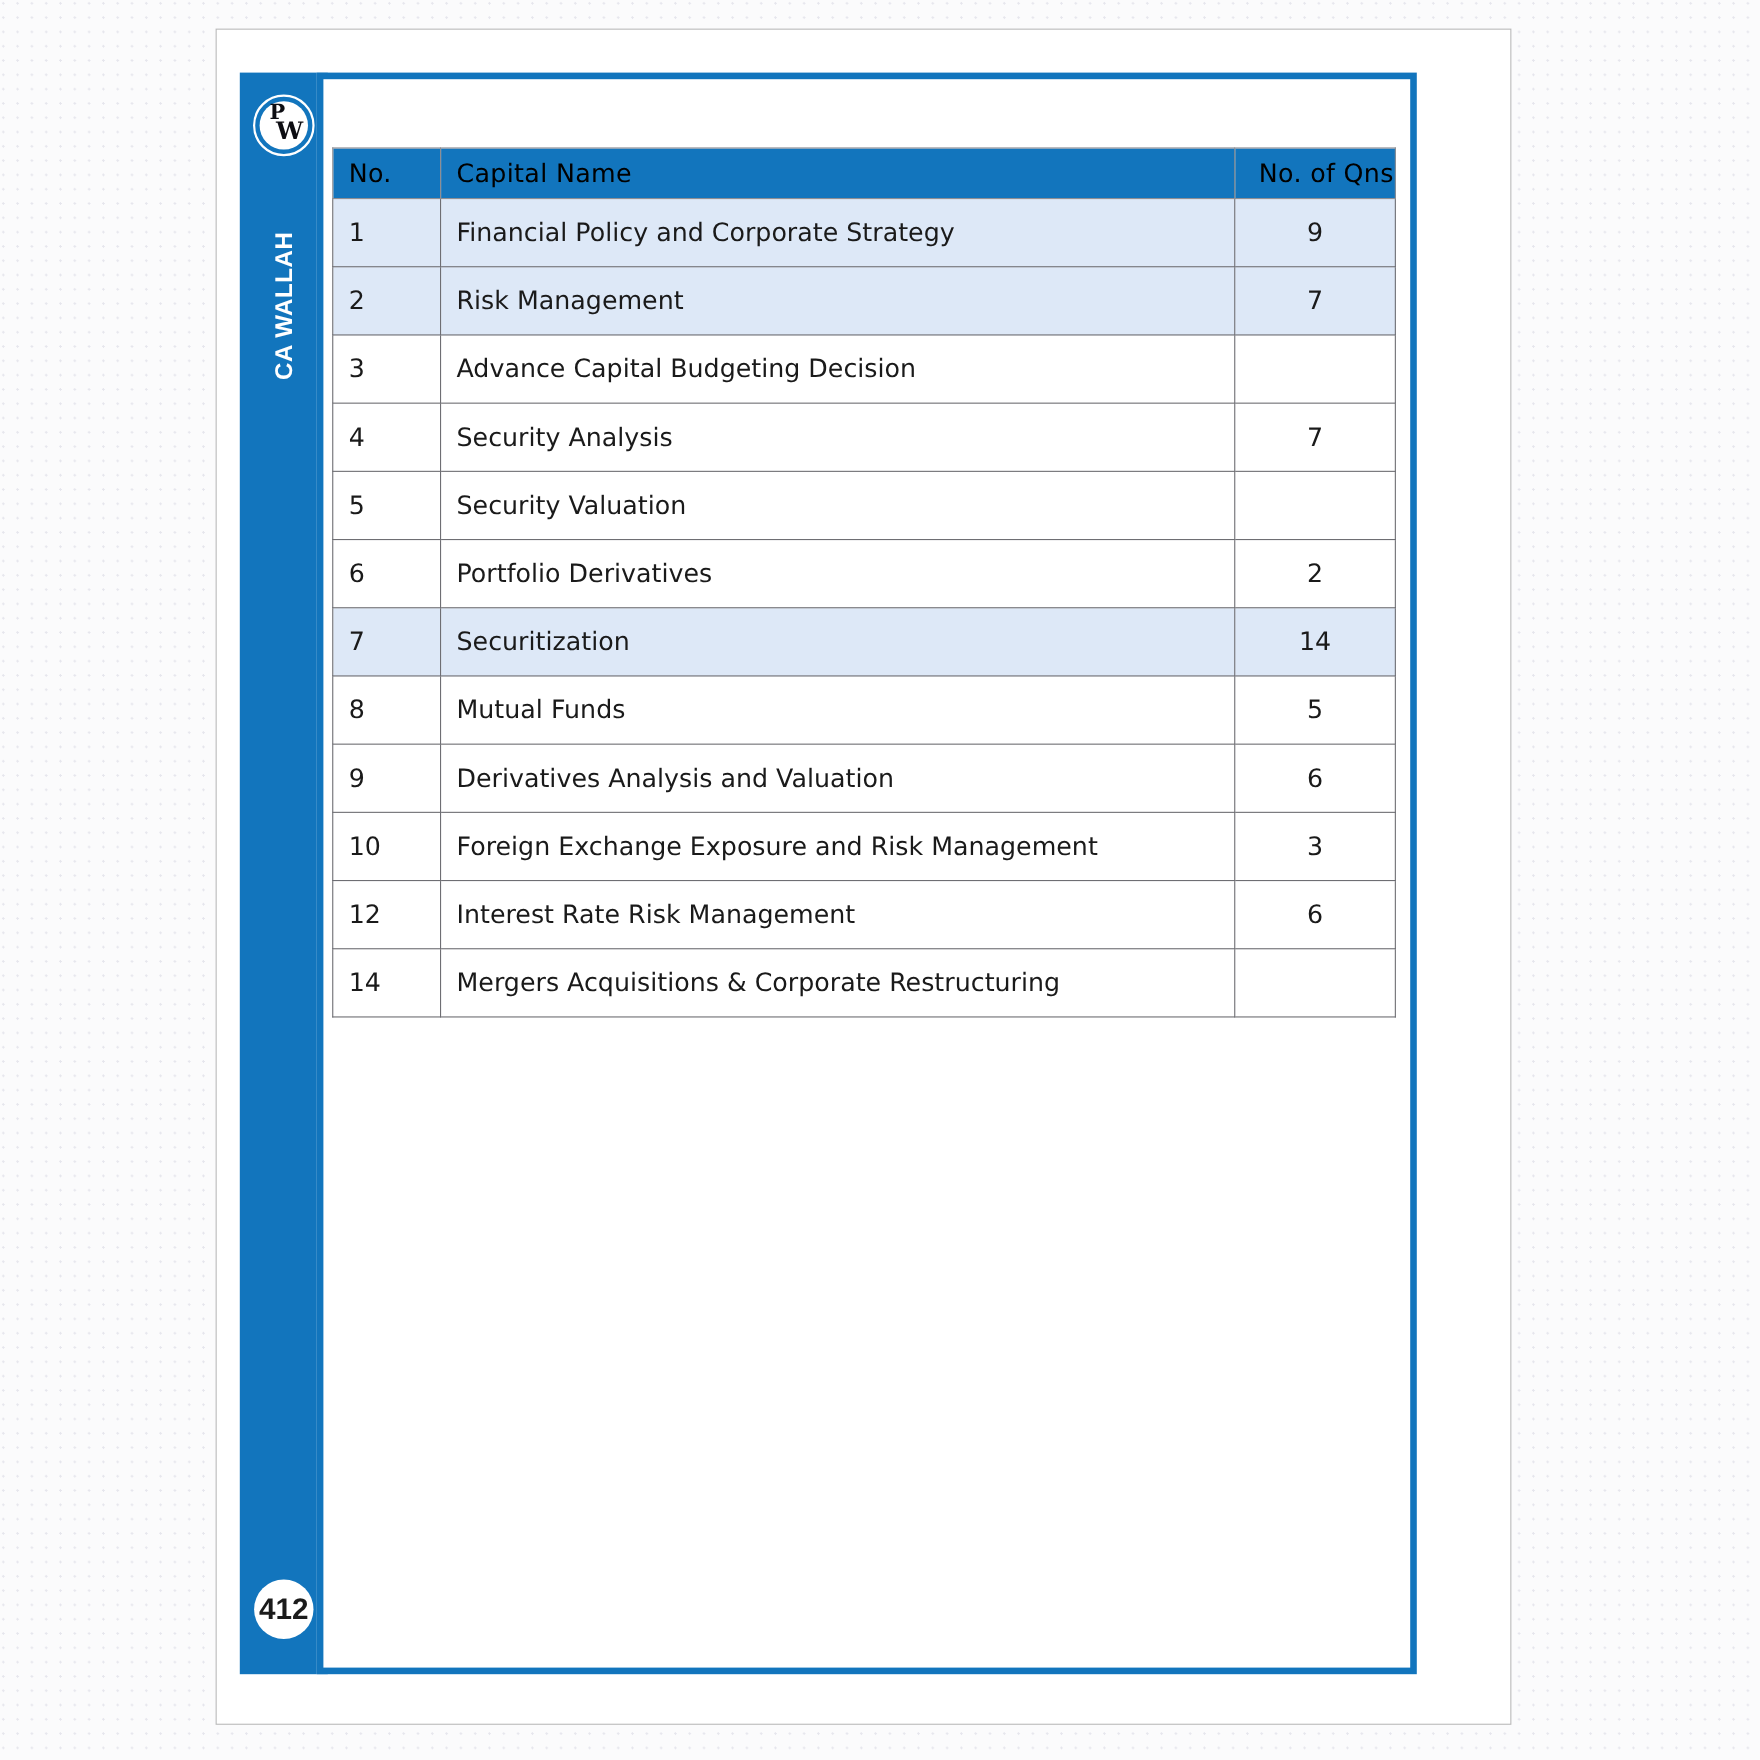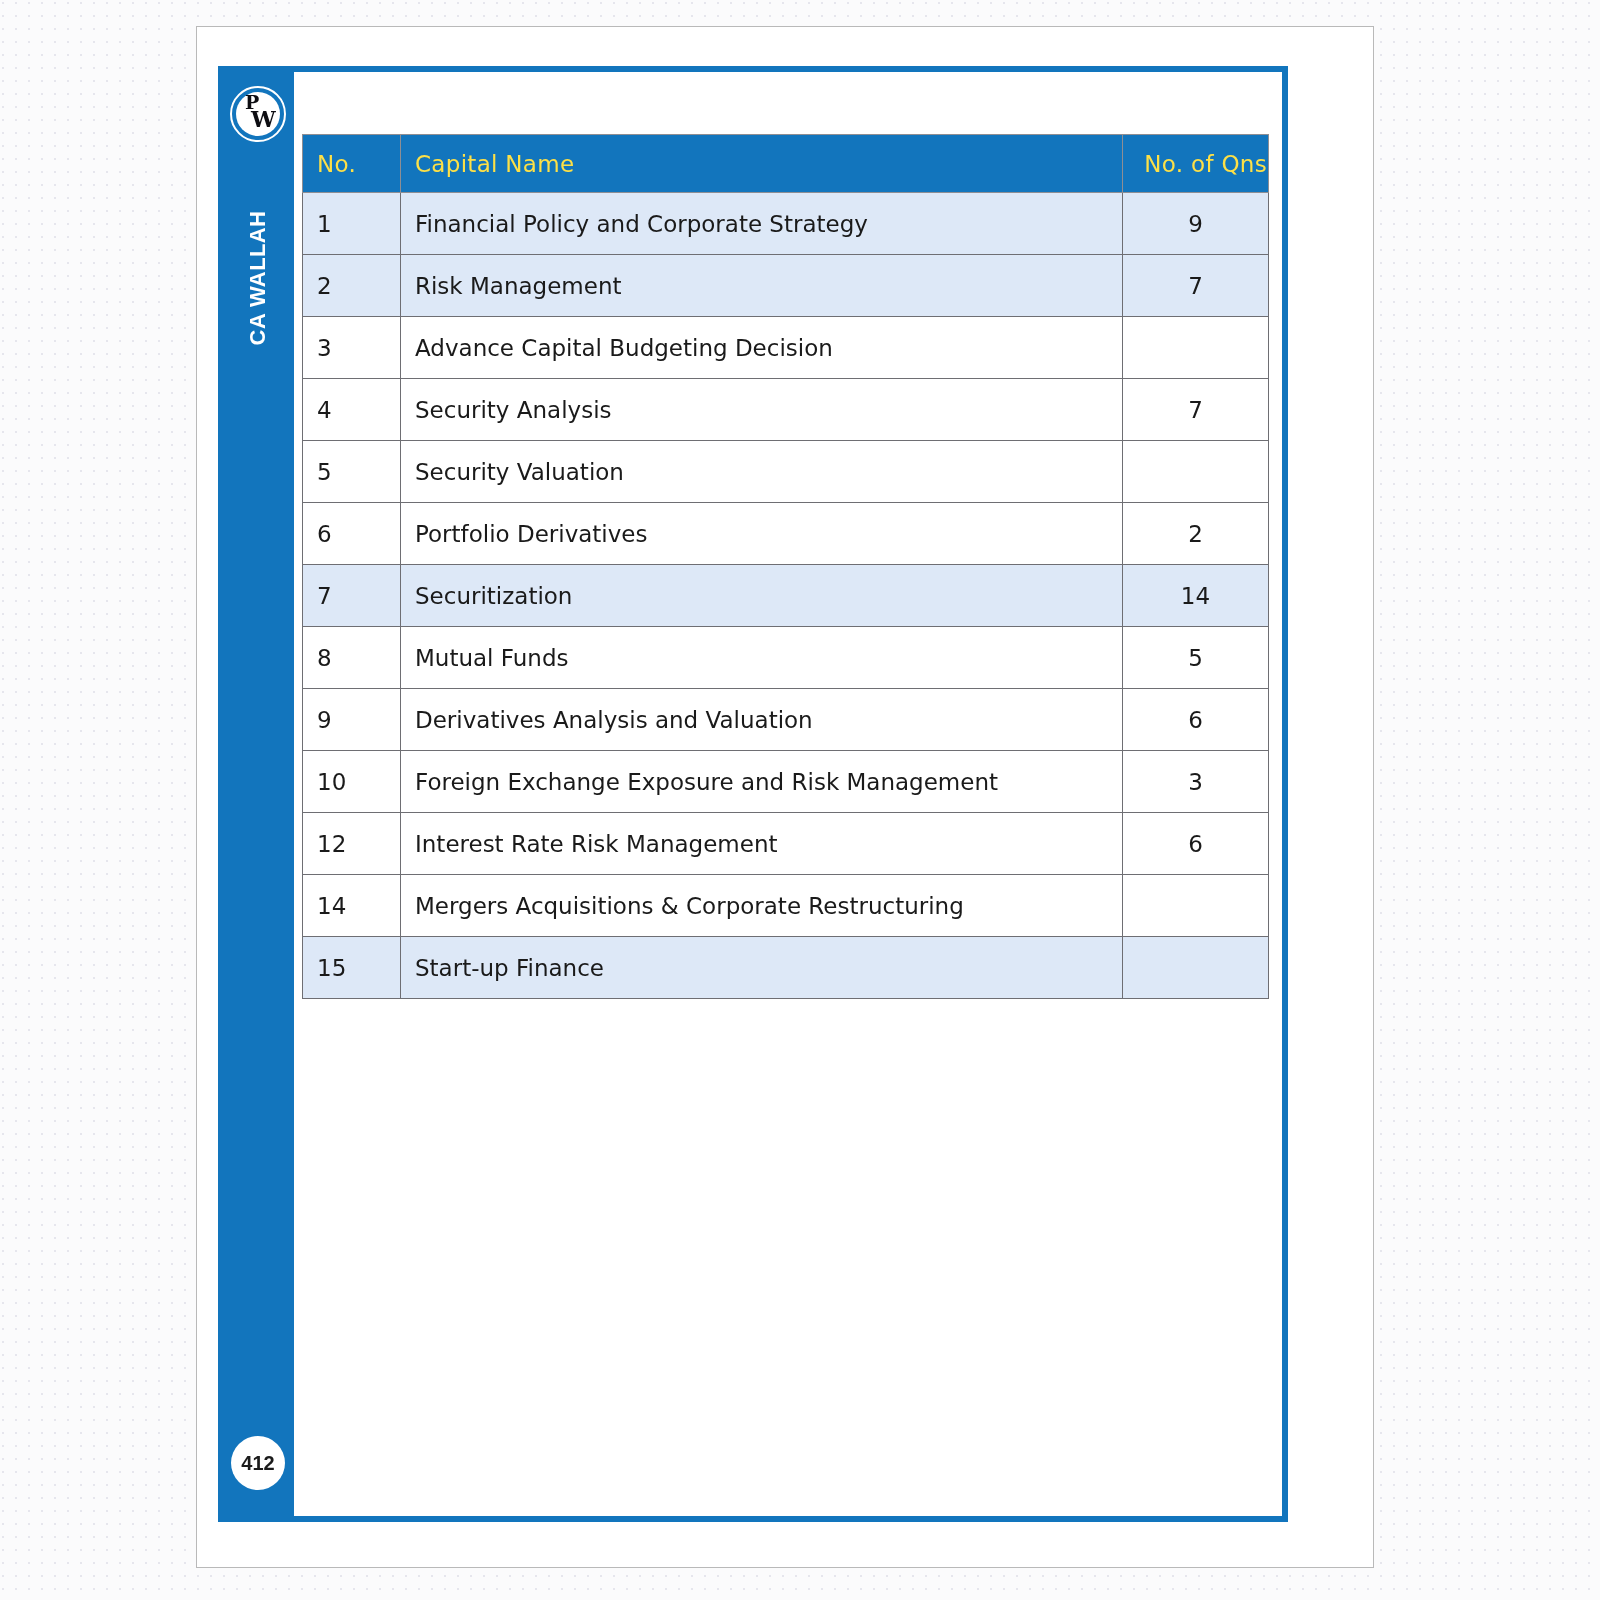--- a/index.html
+++ b/index.html
@@ -114,21 +114,21 @@
     width: 54px;
     height: 54px;
     border-radius: 50%;
     background: #ffffff;
     display: flex;
     align-items: center;
     justify-content: center;
     color: #1b1b1b;
     font-family: "Liberation Sans", sans-serif;
     font-weight: 700;
-    font-size: 20px;
+    font-size: 27px;
   }
 
   
   .content-frame {
     position: absolute;
     left: 288px;
     top: 66px;
     width: 1000px;
     height: 1456px;
     border: 6px solid #1275bd;
@@ -145,24 +145,24 @@
     border-collapse: collapse;
     table-layout: fixed;
     font-family: "DejaVu Sans", sans-serif;
   }
   .chapter-table col.c-no    { width: 98px; }
   .chapter-table col.c-name  { width: 722px; }
   .chapter-table col.c-qns   { width: 146px; }
 
   .chapter-table th {
     background: #1275bd;
-    color: #fde047;
+    color: #000000;
     font-size: 23px;
     font-weight: 400;
-    height: 58px;
+    height: 46px;
     border: 1px solid #8e8e93;
     box-sizing: border-box;
     letter-spacing: 0.3px;
   }
   .chapter-table th.h-no,
   .chapter-table th.h-name {
     text-align: left;
     padding-left: 14px;
   }
   .chapter-table th.h-qns {
@@ -287,19 +287,14 @@
       <tr>
         <td class="t-no">12</td>
         <td class="t-name">Interest Rate Risk Management</td>
         <td class="t-qns">6</td>
       </tr>
       <tr>
         <td class="t-no">14</td>
         <td class="t-name">Mergers Acquisitions &amp; Corporate Restructuring</td>
         <td class="t-qns"></td>
       </tr>
-      <tr class="hl">
-        <td class="t-no">15</td>
-        <td class="t-name">Start-up Finance</td>
-        <td class="t-qns"></td>
-      </tr>
     </tbody>
 </table>
 
 </body></html>

